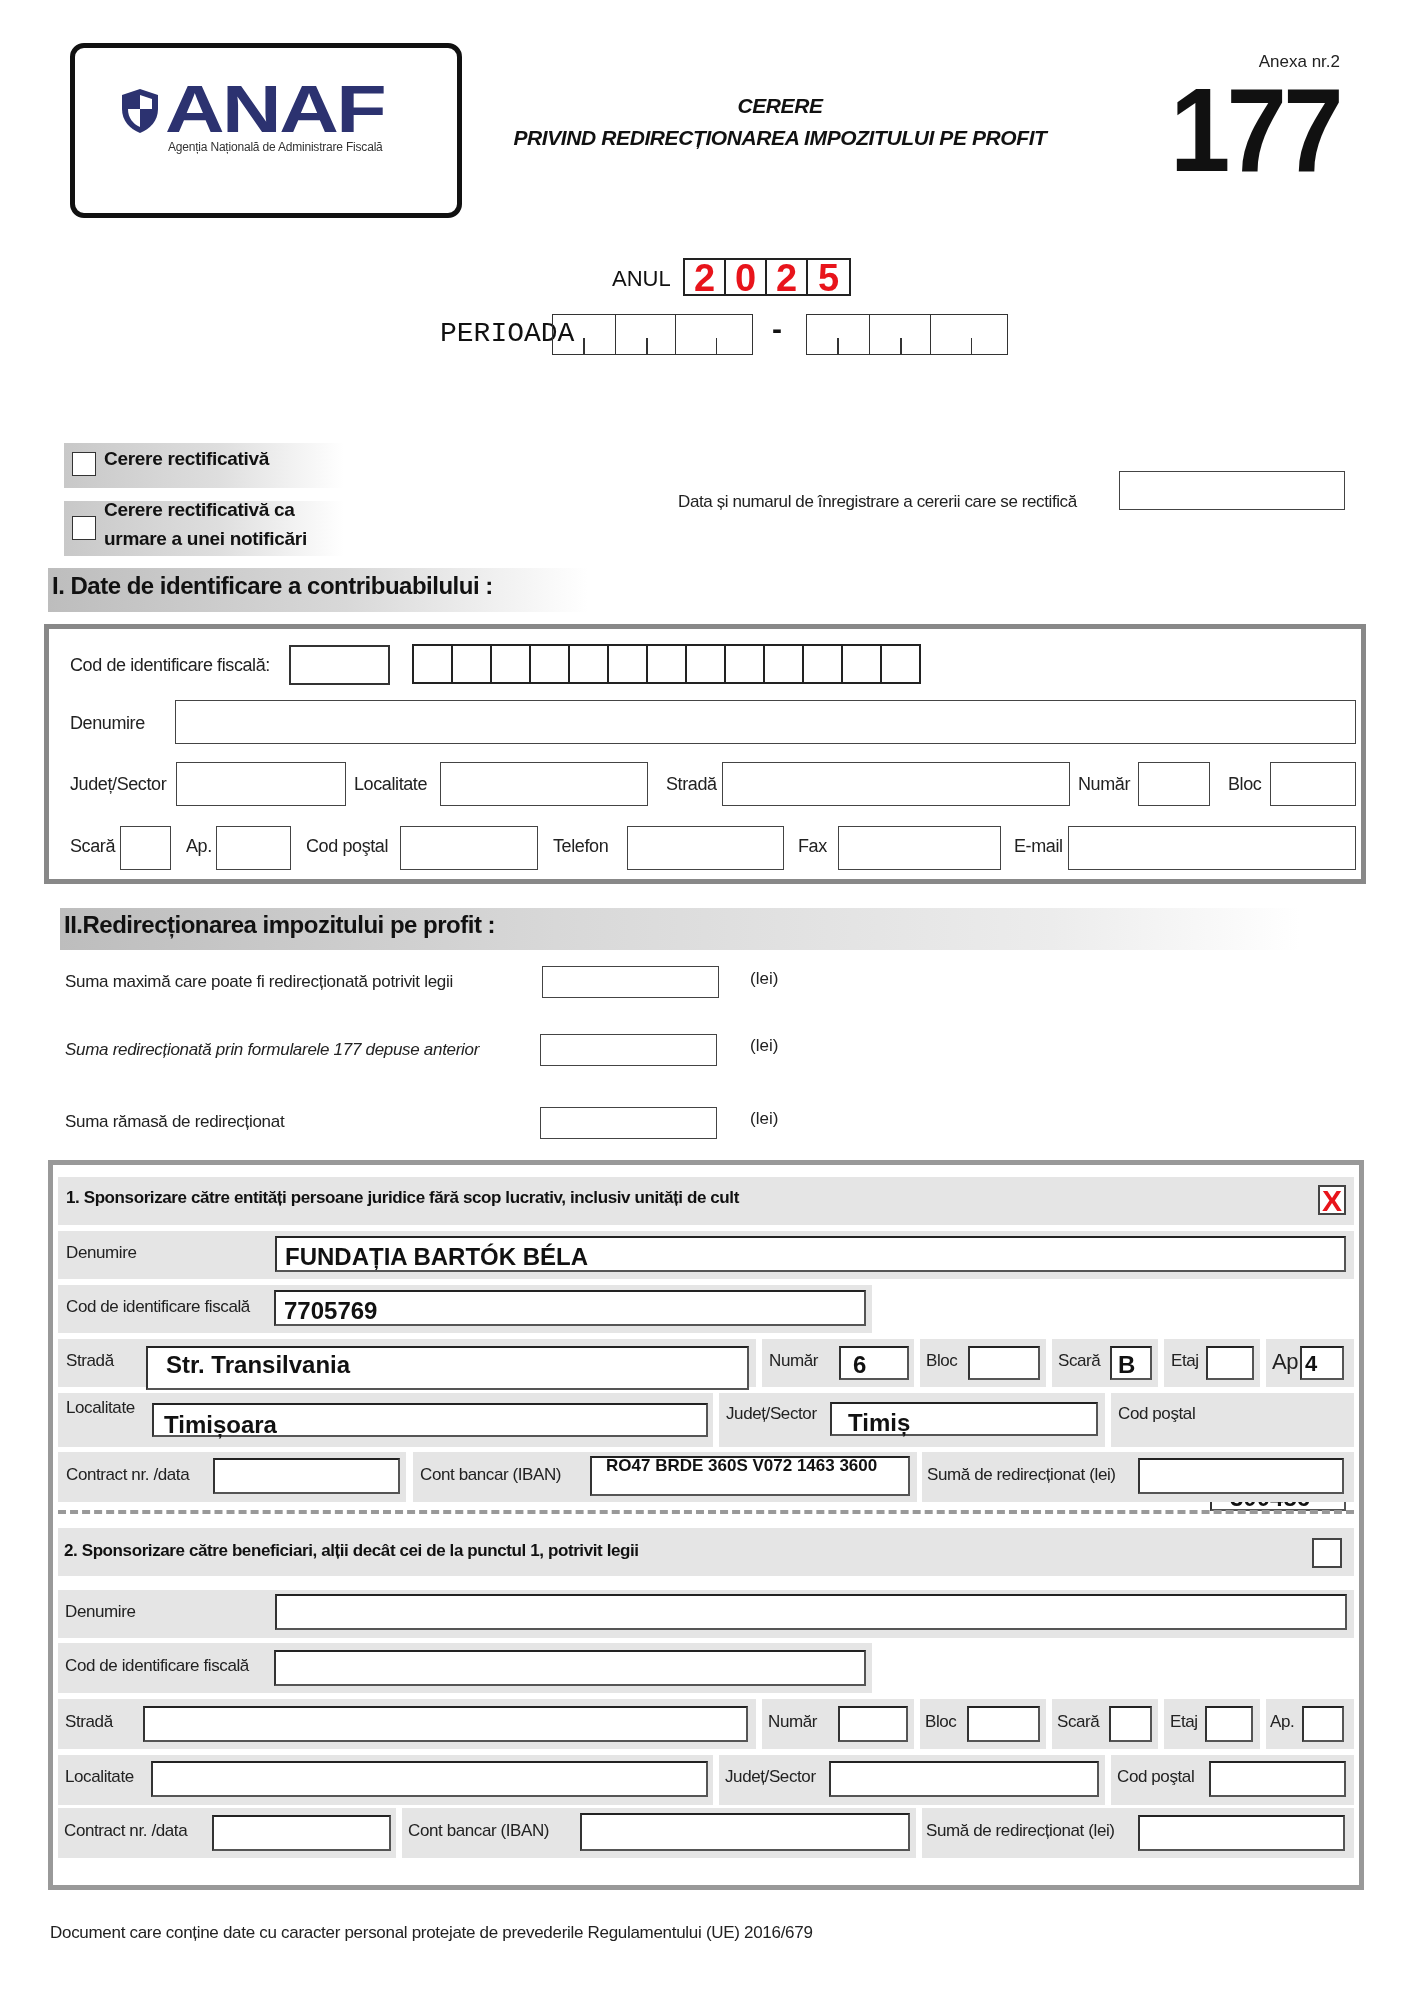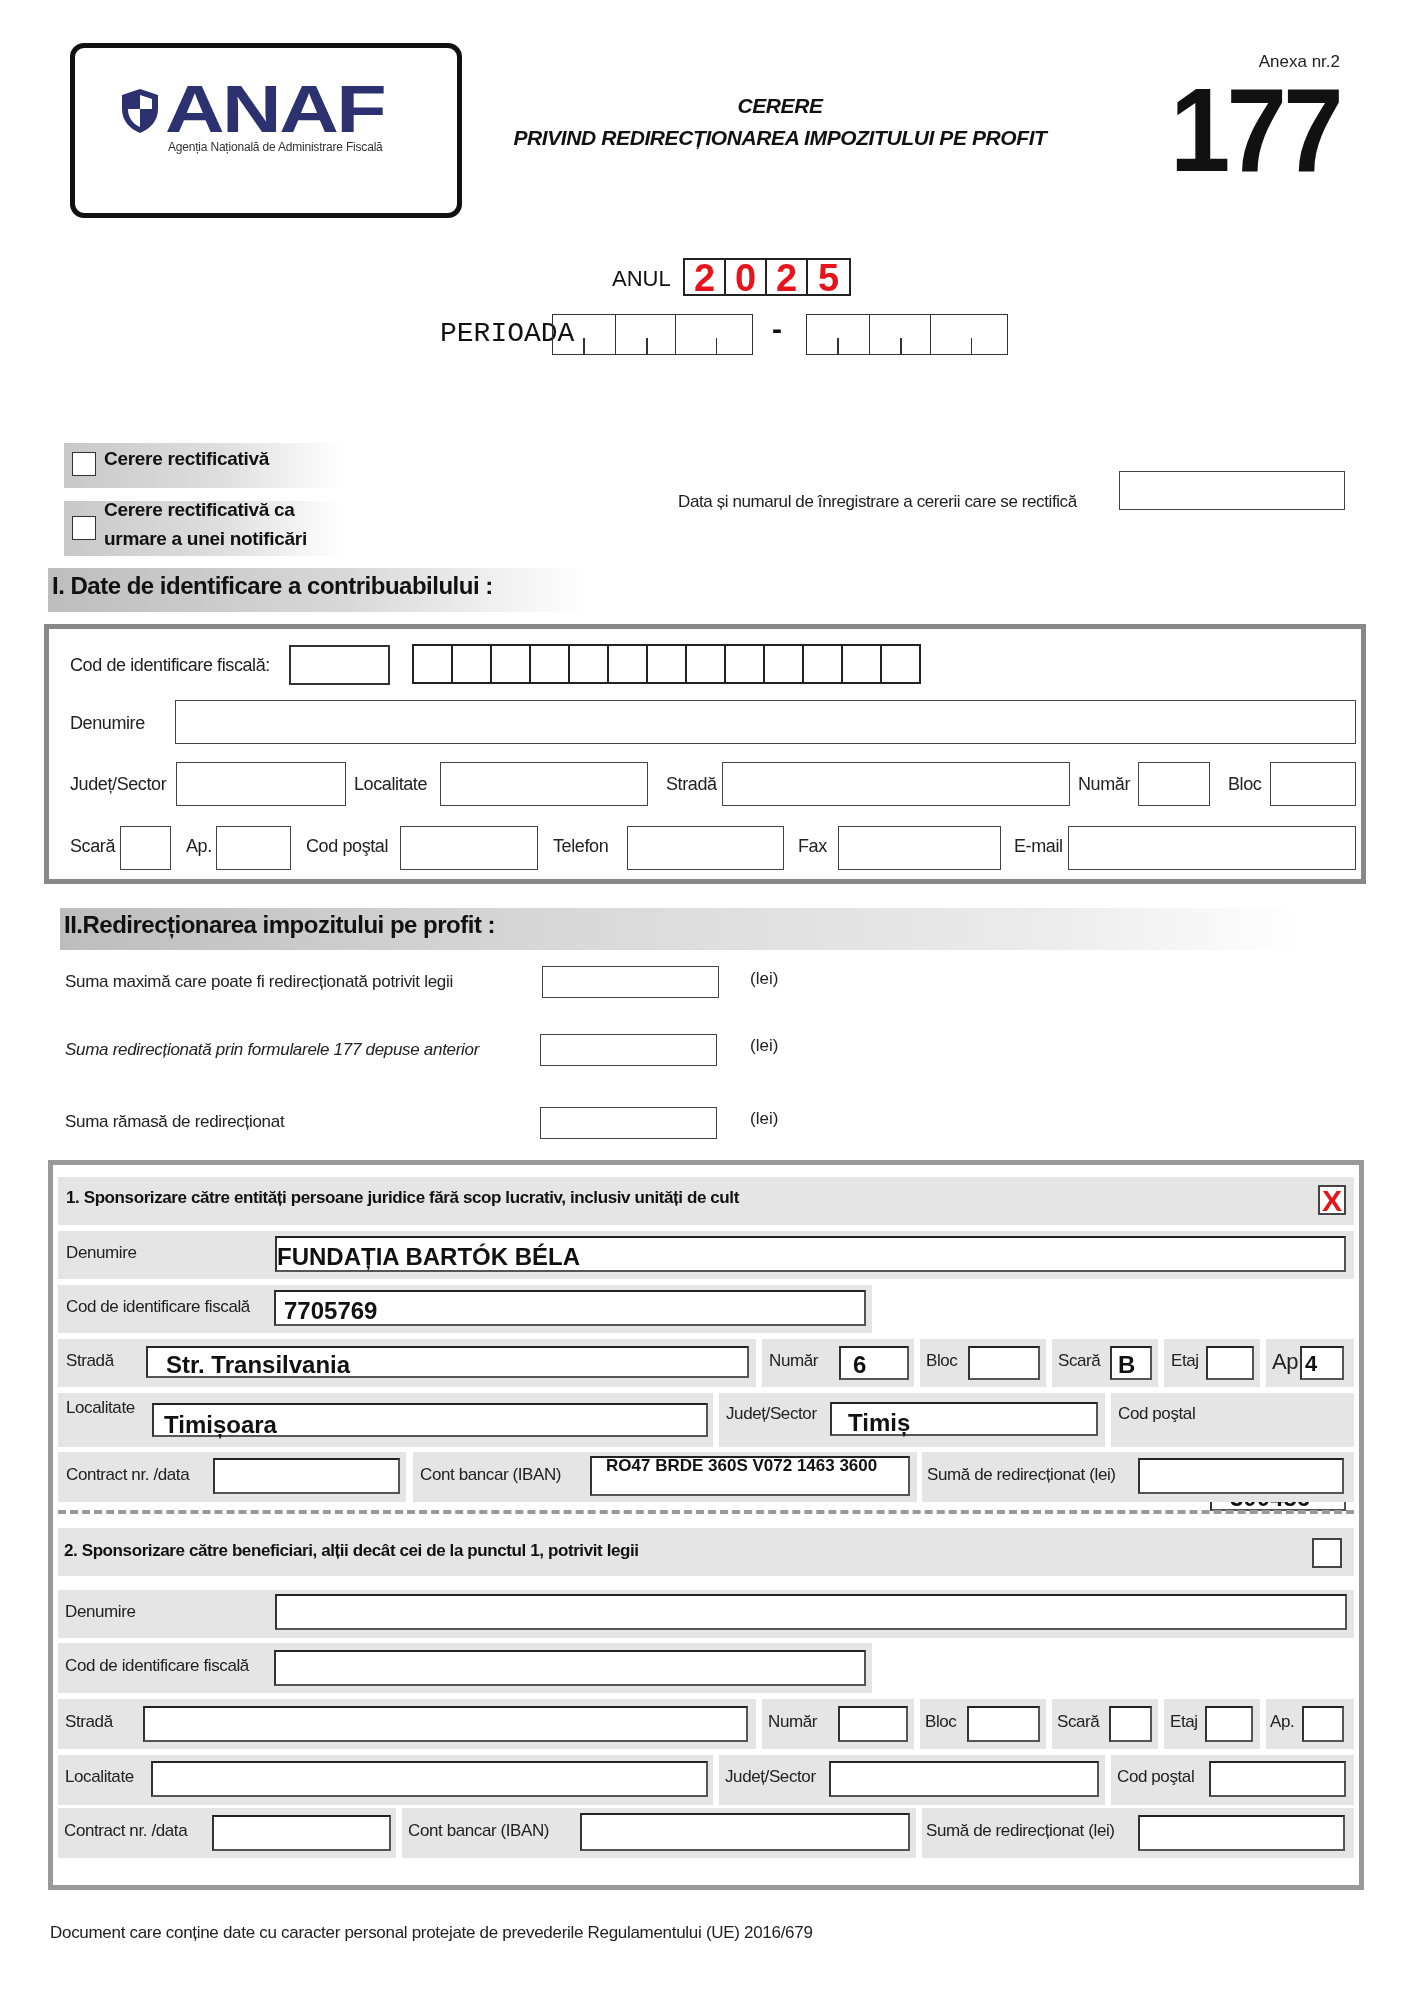--- a/index.html
+++ b/index.html
@@ -189,32 +189,32 @@
 
 <div class="abs" id="frame2"></div>
 
 <div class="gray" style="left:58px; top:1177px; width:1296px; height:48px;"></div>
 <div class="hdr-lbl" style="left:66px; top:1188px;">1. Sponsorizare către entități persoane juridice fără scop lucrativ, inclusiv unități de cult</div>
 <div class="abs" style="left:1318px; top:1185px; width:28px; height:30px; border:2px solid #444; background:#fff; color:#e8141b; font-weight:bold; font-size:30px; line-height:28px; text-align:center;">X</div>
 
 <div class="gray" style="left:58px; top:1231px; width:1296px; height:48px;"></div>
 <div class="sm-lbl" style="left:66px; top:1243px;">Denumire</div>
 <div class="box shadow" style="left:275px; top:1236px; width:1071px; height:36px;">
-  <span class="val" style="left:0; top:5px;">FUNDAȚIA BARTÓK BÉLA</span>
+  <span class="val" style="left:8px; top:5px;">FUNDAȚIA BARTÓK BÉLA</span>
 </div>
 
 <div class="gray" style="left:58px; top:1285px; width:814px; height:48px;"></div>
 <div class="sm-lbl" style="left:66px; top:1297px;">Cod de identificare fiscală</div>
 <div class="box shadow" style="left:274px; top:1290px; width:592px; height:36px;">
   <span class="val" style="left:8px; top:5px;">7705769</span>
 </div>
 
 <div class="gray" style="left:58px; top:1339px; width:698px; height:48px;"></div>
 <div class="sm-lbl" style="left:66px; top:1351px;">Stradă</div>
-<div class="box shadow" style="left:146px; top:1346px; width:603px; height:32px;">
+<div class="box shadow" style="left:146px; top:1346px; width:603px; height:44px;">
   <span class="val" style="left:18px; top:3px;">Str. Transilvania</span>
 </div>
 <div class="gray" style="left:762px; top:1339px; width:152px; height:48px;"></div>
 <div class="sm-lbl" style="left:769px; top:1351px;">Număr</div>
 <div class="box shadow" style="left:839px; top:1346px; width:70px; height:34px;">
   <span class="val" style="left:12px; top:3px;">6</span>
 </div>
 <div class="gray" style="left:920px; top:1339px; width:126px; height:48px;"></div>
 <div class="sm-lbl" style="left:926px; top:1351px;">Bloc</div>
 <div class="box shadow" style="left:968px; top:1346px; width:72px; height:34px;"></div>

